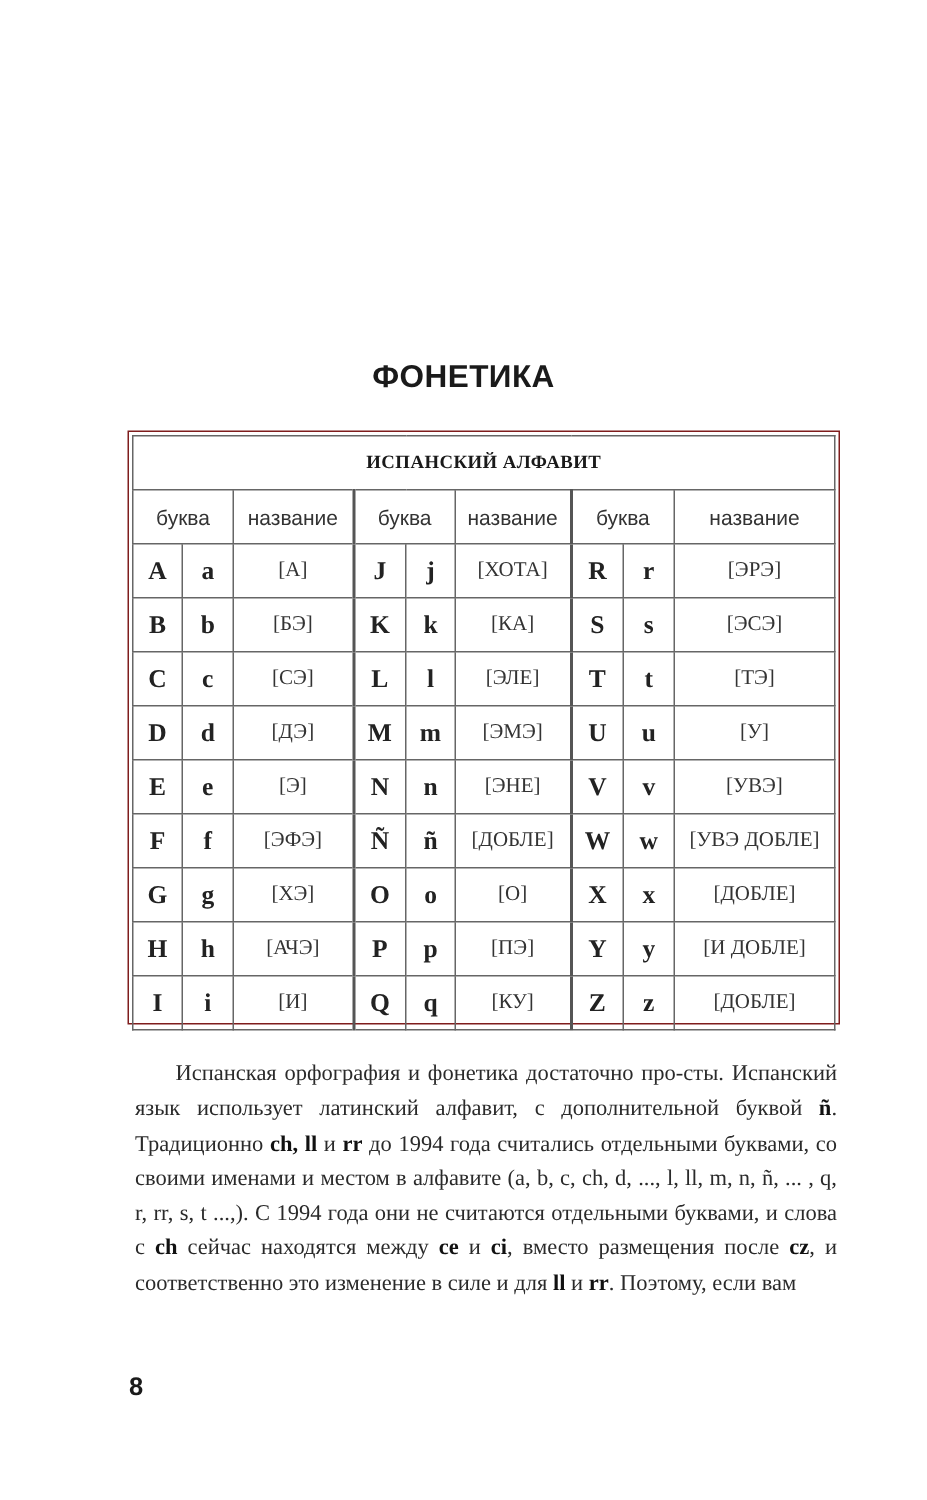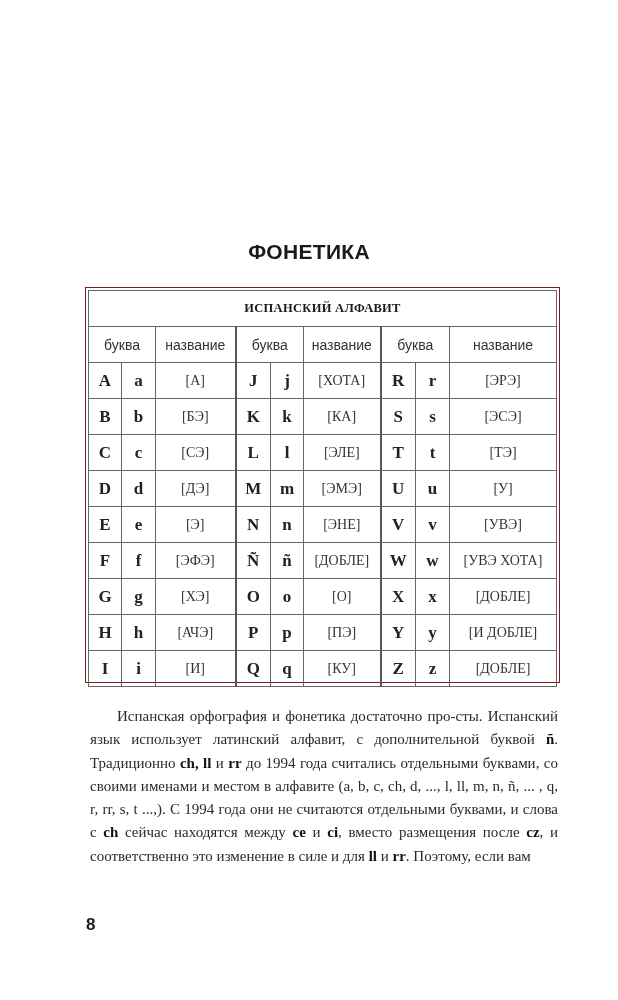--- a/index.html
+++ b/index.html
@@ -138,21 +138,21 @@
         </tr>
         <tr class="letter-row">
           <td class="up">F</td>
           <td class="lo">f</td>
           <td class="nm">[ЭФЭ]</td>
           <td class="up thick-l">Ñ</td>
           <td class="lo">ñ</td>
           <td class="nm">[ДОБЛЕ]</td>
           <td class="up thick-l">W</td>
           <td class="lo">w</td>
-          <td class="nm">[УВЭ ХОТА]</td>
+          <td class="nm">[УВЭ ДОБЛЕ]</td>
         </tr>
         <tr class="letter-row">
           <td class="up">G</td>
           <td class="lo">g</td>
           <td class="nm">[ХЭ]</td>
           <td class="up thick-l">O</td>
           <td class="lo">o</td>
           <td class="nm">[О]</td>
           <td class="up thick-l">X</td>
           <td class="lo">x</td>

